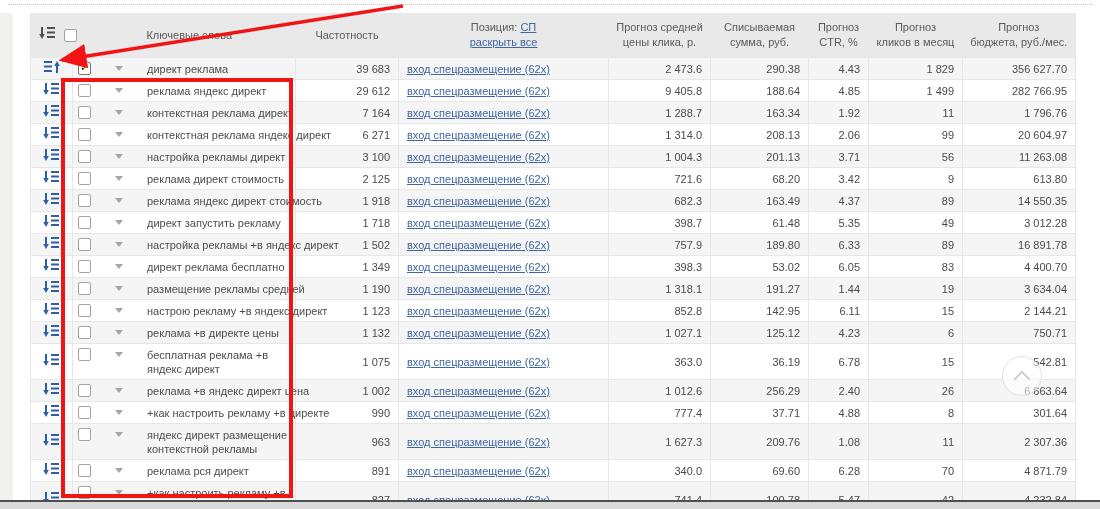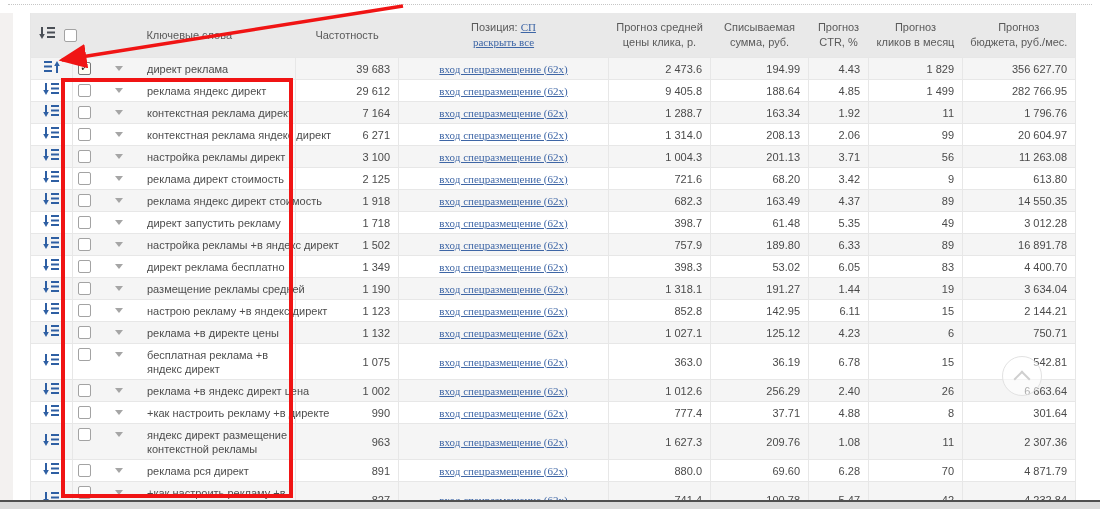--- a/index.html
+++ b/index.html
@@ -16,22 +16,22 @@
 
   
   table.kw{position:absolute;left:30px;top:13px;width:1045px;border-collapse:collapse;table-layout:fixed;
     font-size:11px;color:#4a4a4a;border-left:1px solid #e6e6e6;border-right:1px solid #e6e6e6;}
   thead th{background:var(--header-bg);height:44px;font-weight:normal;color:#5a5a5a;
     text-align:center;vertical-align:middle;line-height:15px;padding:0 2px;}
   tbody td{border:1px solid #e7e7e7;padding:3px 8px;line-height:14px;vertical-align:middle;background:transparent;}
   tbody tr.odd td{background:#f5f5f5;}
   tbody tr.even td{background:#fff;}
   td.num{text-align:right;white-space:nowrap;}
-  td.pos{text-align:center;white-space:nowrap;}
-  a.lnk{color:var(--link);text-decoration:underline;cursor:pointer;font-family:Liberation Serif, serif;}
+  td.pos{white-space:nowrap;}
+  a.lnk{color:var(--link);text-decoration:underline;cursor:pointer;}
   .hdr-first{display:flex;align-items:center;gap:8px;padding-left:6px;}
 
   
   td.kwcell{padding:3px 4px 3px 5px;}
   .kwrap{display:flex;align-items:flex-start;gap:24px;}
   .kwtext{color:#4d4d4d;padding-top:1px;}
   .kwtext.nowrap{white-space:nowrap;}
   .kwtext.wrap{max-width:172px;}
 
   
@@ -140,21 +140,21 @@
           <td class="kwcell">
             <div class="kwrap">
               <span class="cb checked"></span>
               <span class="caret"></span>
               <span class="kwtext nowrap">директ реклама</span>
             </div>
           </td>
           <td class="num">39 683</td>
           <td class="pos"><a class="lnk">вход спецразмещение (62x)</a></td>
           <td class="num">2 473.6</td>
-          <td class="num">194.99</td>
+          <td class="num">290.38</td>
           <td class="num">4.43</td>
           <td class="num">1 829</td>
           <td class="num">356 627.70</td>
         </tr>
         <tr class="even">
           <td class="iconcell"><span class="icon-svg"><svg width="17" height="14" viewBox="0 0 17 14">
                 <g stroke="#2e5fa3" stroke-width="2" fill="#2e5fa3">
                   <line x1="3" y1="1" x2="3" y2="9"></line>
                   <path d="M0.2,8 L5.8,8 L3,13 Z" stroke="none"></path>
                   <line x1="8" y1="2" x2="16" y2="2"></line>
@@ -564,21 +564,21 @@
               </svg></span></td>
           <td class="kwcell">
             <div class="kwrap">
               <span class="cb"></span>
               <span class="caret"></span>
               <span class="kwtext nowrap">реклама рся директ</span>
             </div>
           </td>
           <td class="num">891</td>
           <td class="pos"><a class="lnk">вход спецразмещение (62x)</a></td>
-          <td class="num">880.0</td>
+          <td class="num">340.0</td>
           <td class="num">69.60</td>
           <td class="num">6.28</td>
           <td class="num">70</td>
           <td class="num">4 871.79</td>
         </tr>
         <tr class="odd">
           <td class="iconcell"><span class="icon-svg"><svg width="17" height="14" viewBox="0 0 17 14">
                 <g stroke="#2e5fa3" stroke-width="2" fill="#2e5fa3">
                   <line x1="3" y1="1" x2="3" y2="9"></line>
                   <path d="M0.2,8 L5.8,8 L3,13 Z" stroke="none"></path>

